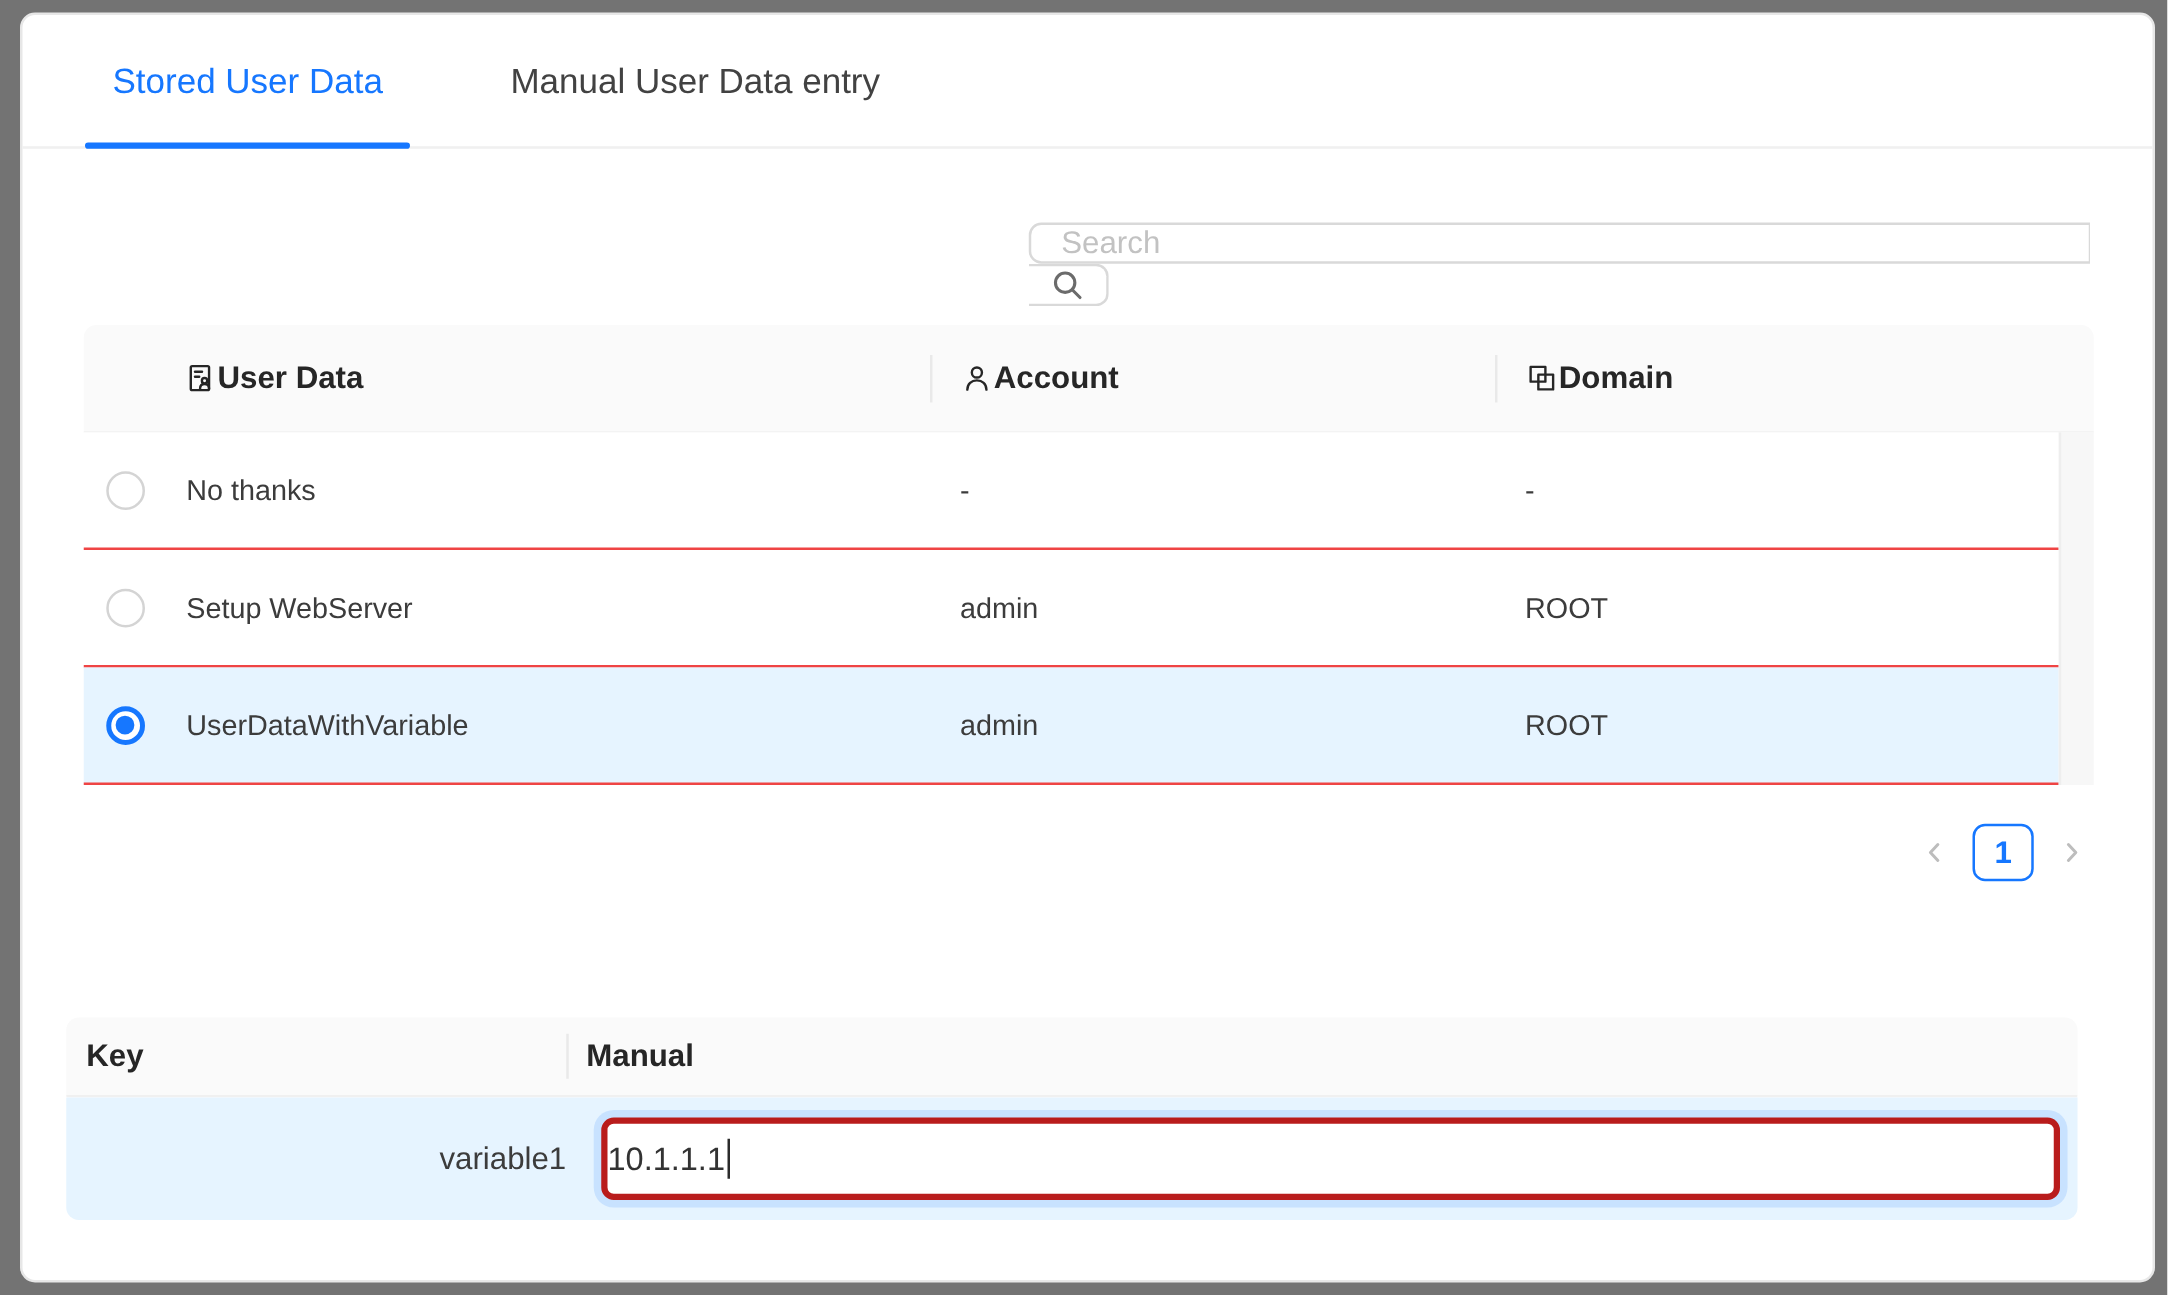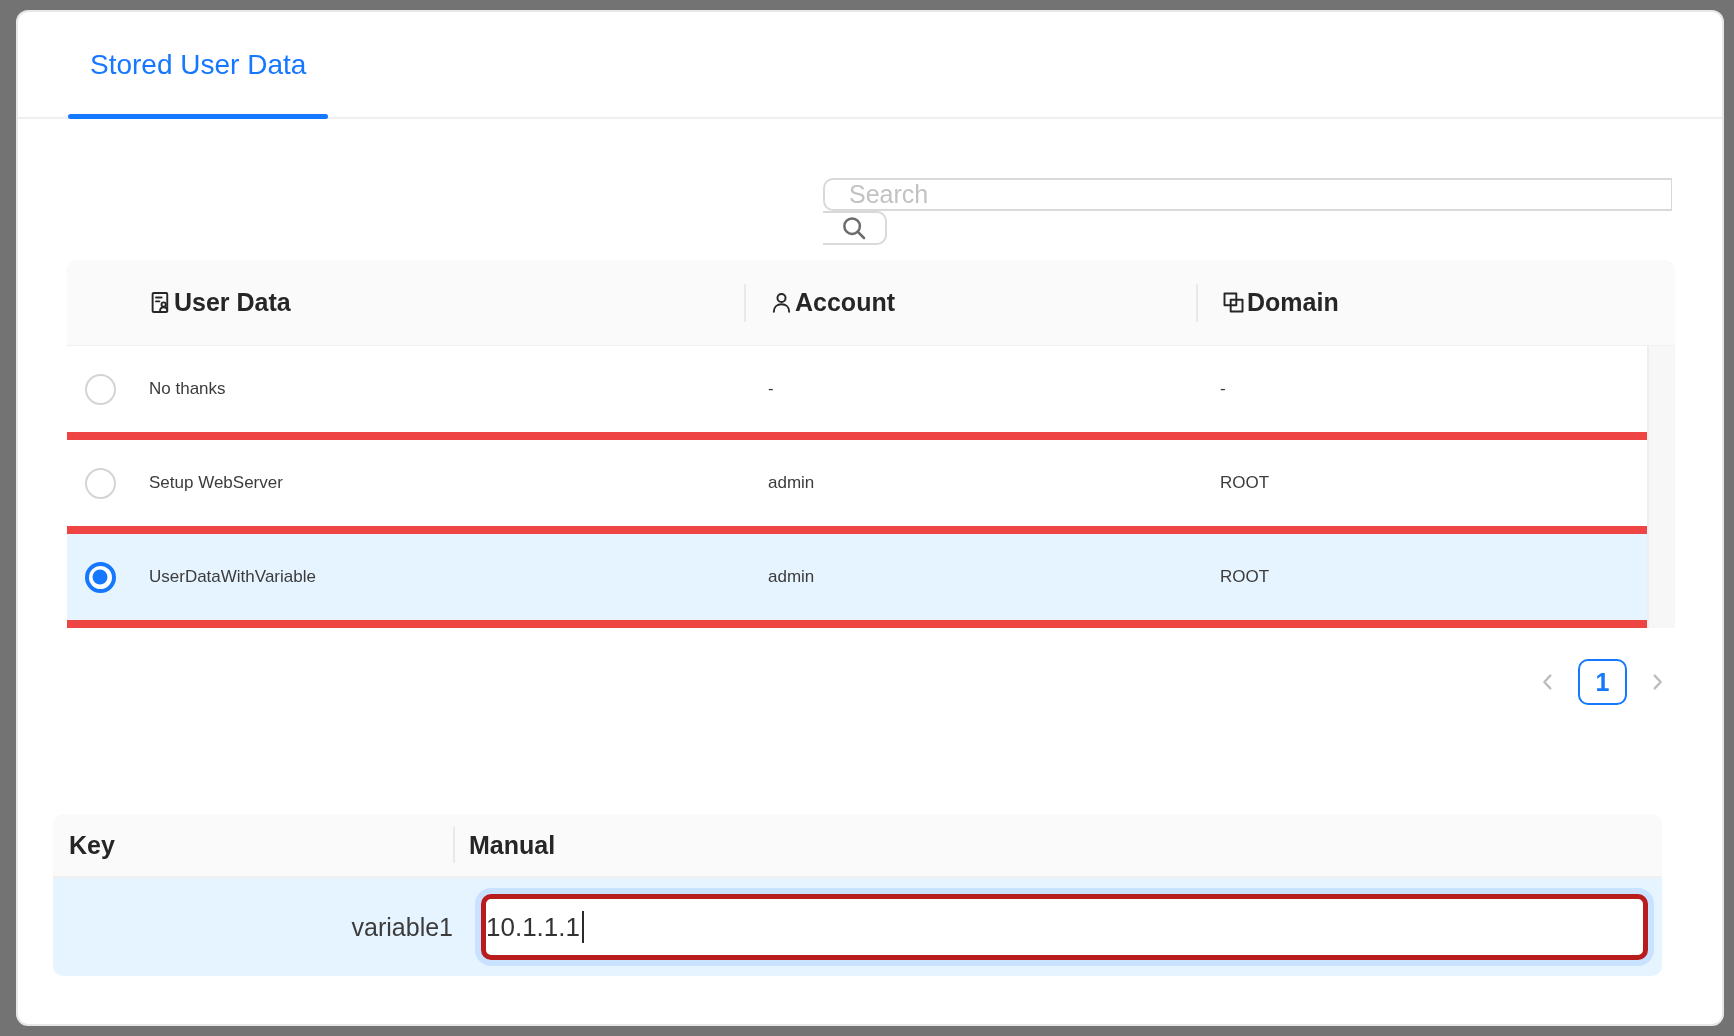--- a/index.html
+++ b/index.html
@@ -63,22 +63,22 @@
   }
   .th-user { padding-left:14px; }
   .th-account, .th-domain { padding-left:24px; }
   .tbody { position:relative; padding-right:28px; border-top:1px solid #f0f0f0; }
   .scroll-gutter {
     position:absolute; right:0; top:0; bottom:0; width:28px;
     background:#f7f7f7; border-left:2px solid #eeeeee;
   }
   .trow {
     display:grid; grid-template-columns:66px 611px 452px 451px;
-    height:94px; align-items:center; border-bottom:8px solid #ef4444;
-    font-size:17px; color:#3c3c3c; cursor:pointer; background:#fff;
+    height:94px; align-items:center; border-bottom:2px solid #ef4444;
+    font-size:23px; color:#3c3c3c; cursor:pointer; background:#fff;
   }
   .trow.selected { background:#e6f4ff; }
   .cell-user { padding-left:16px; }
   .cell-account, .cell-domain { padding-left:24px; }
   .radio-wrap { display:flex; justify-content:center; }
   .radio {
     width:31px; height:31px; border-radius:50%; background:#fff;
     border:2.5px solid #d4d4d4;
   }
   .radio.checked {
@@ -140,20 +140,21 @@
   .icon { display:flex; align-items:center; justify-content:center; }
 </style>
 </head>
 <body>
 
 <div class="screen">
   <div class="card">
 
     <div class="tabbar">
       <div class="tab active">Stored User Data</div>
+      <div class="tab">Manual User Data entry</div>
     </div>
 
     <div class="search-row">
       <input class="search-input" type="text" placeholder="Search" style="">
       <div class="search-btn">
         <span class="icon">
           <svg width="30" height="30" viewBox="0 0 24 24" fill="none" stroke="#6b6b6b" stroke-width="2" stroke-linecap="round">
             <circle cx="10.5" cy="10.5" r="6.2"></circle>
             <line x1="15.2" y1="15.2" x2="20" y2="20"></line>
           </svg>

